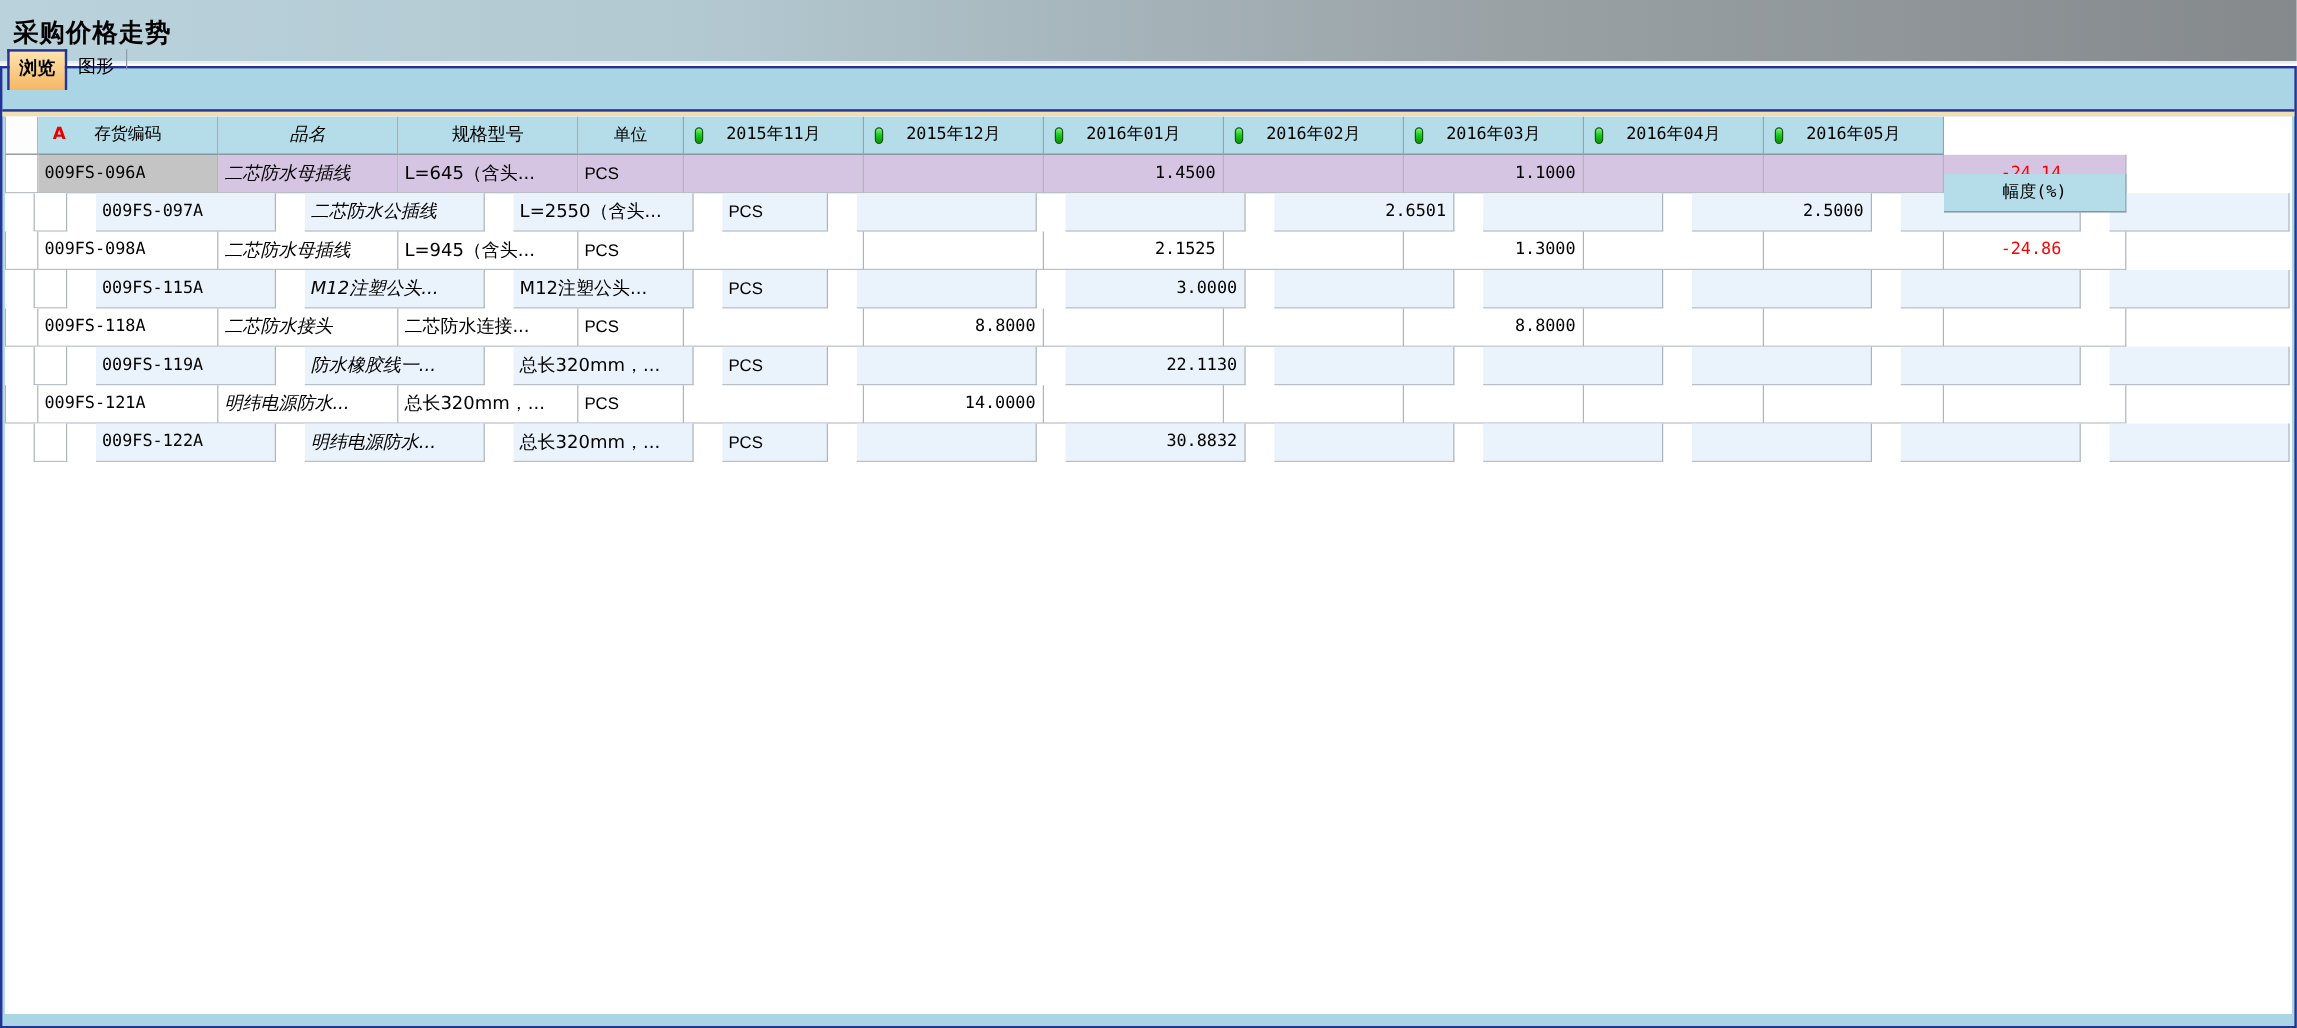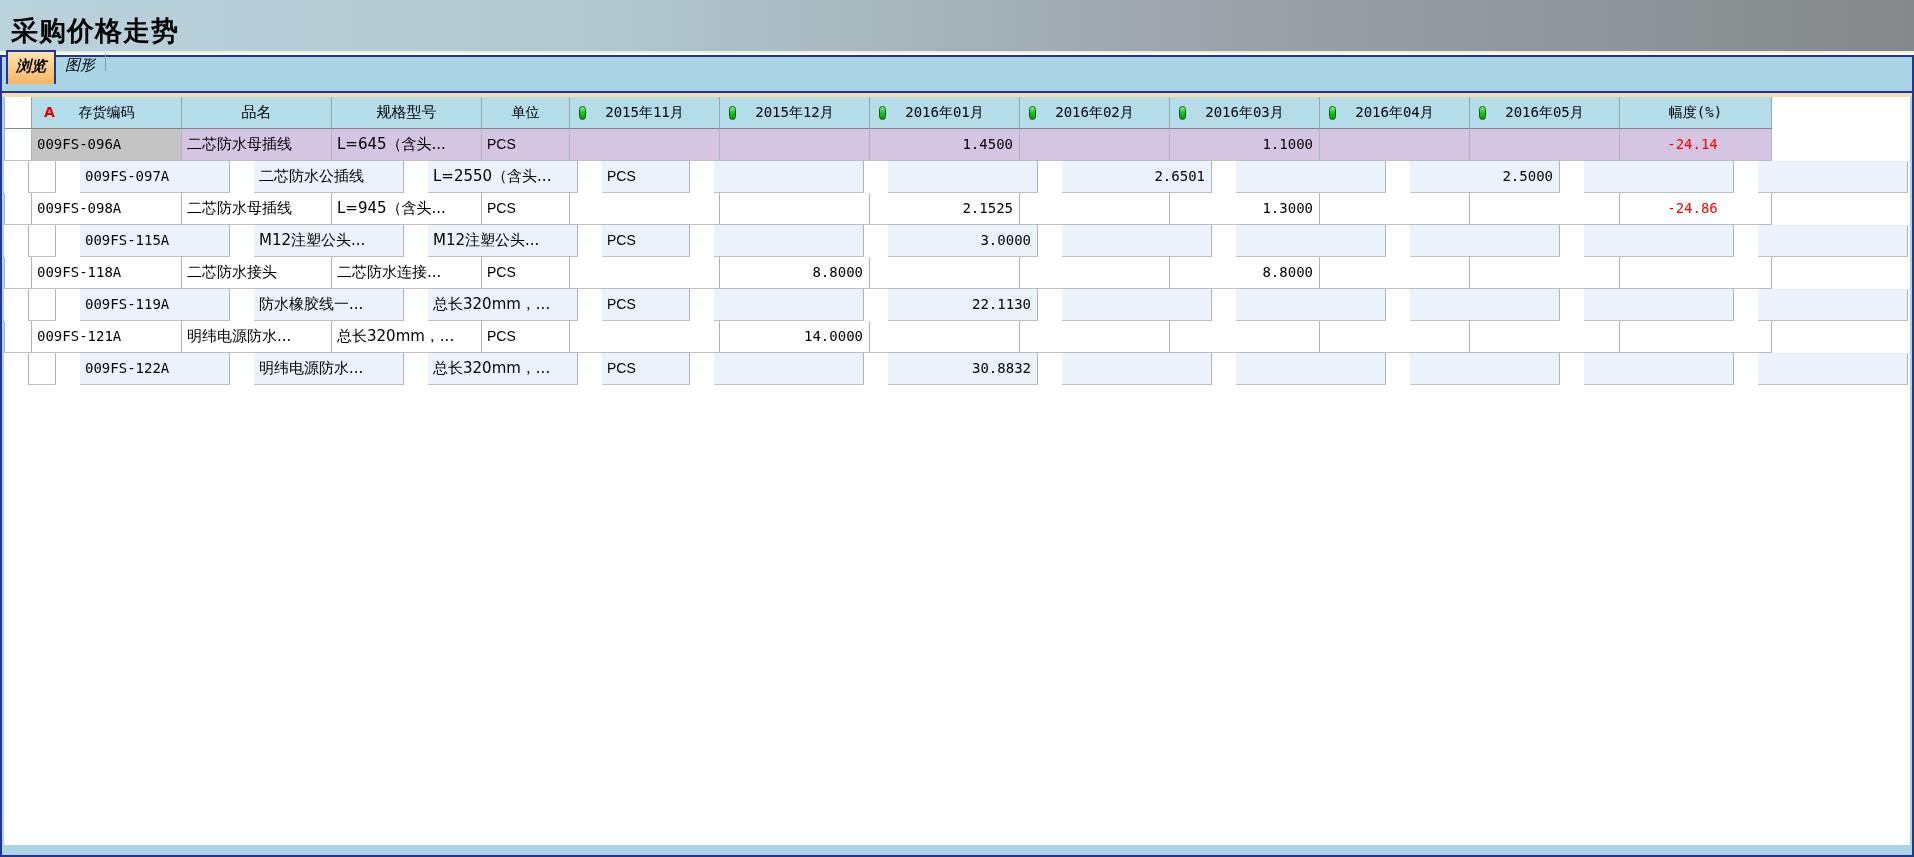--- a/index.html
+++ b/index.html
@@ -6,32 +6,32 @@
   html,body { width:1914px; height:857px; overflow:hidden; background:#fff;
               font-family:"DejaVu Sans", sans-serif; }
 
   
   .titlebar {
     height:53px; width:100%;
     background:linear-gradient(90deg, var(--ttl-l) 0%, #b3c9d2 30%, #9aa2a6 65%, var(--ttl-r) 100%);
     border-bottom:2px solid #e6ecef;
   }
   .titlebar h1 {
-    font-size:27px; font-weight:bold; color:#000; padding:13px 0 0 11px; letter-spacing:1px;
+    font-size:21px; font-weight:bold; color:#000; padding:13px 0 0 11px; letter-spacing:1px;
   }
 
   
   .panel {
     position:absolute; left:0; top:55px; right:0; bottom:0;
     background:var(--panel); border:2px solid var(--navy);
   }
 
   
   .tabstrip { position:relative; height:36px; border-bottom:2px solid var(--navy); }
-  .tabs { position:absolute; left:4px; bottom:-2px; display:flex; align-items:center; height:52px;font-style:italic; }
+  .tabs { position:absolute; left:4px; bottom:-2px; display:flex; align-items:flex-start; height:52px; }
   .tab { font-size:15px; color:#000; padding:5px 9px 6px 9px; cursor:default; position:relative; }
   .tab.active {
     font-weight:bold;
     background:linear-gradient(180deg, var(--tab-top) 0%, var(--tab-bot) 100%);
     border:2px solid var(--navy); border-bottom:none;
     z-index:3; padding:5px 8px 8px 8px;
   }
   .tab.inactive { padding-bottom:8px; }
   .tab-divider { width:1px; height:17px; background:#8a9aa8; margin:0 2px 9px 1px; }
 
@@ -44,35 +44,35 @@
   }
   .grid { position:absolute; top:0; left:0; }
   .grow { display:flex; height:32px; }
   .cell {
     height:32px; font-size:15px; line-height:31px; color:#000;
     border-right:1px solid #aeb4bb; border-bottom:1px solid #b9bfc5;
     overflow:hidden; white-space:nowrap; padding-left:5px;
   }
   .c-rowhdr { width:28px; background:#fff; border-left:1px solid #aeb4bb; padding:0; }
   .c-code   { width:150px; font-family:"DejaVu Sans Mono", monospace; font-size:14px; }
-  .c-name   { width:150px; }
+  .c-name   { width:150px;font-style:italic; }
   .c-spec   { width:150px; }
   .c-unit   { width:88px;  font-family:Liberation Sans, sans-serif; font-size:14px; }
   .c-month  { width:150px; text-align:right; padding:0 6px 0 0;
               font-family:"DejaVu Sans Mono", monospace; font-size:14px; }
   .c-change { width:152px; text-align:center; padding:0 6px 0 0; color:var(--neg);
               font-family:"DejaVu Sans Mono", monospace; font-size:14px; }
 
   
   .grow.hdr .cell {
     background:var(--hdrbg); text-align:center; padding:0; position:relative;
     border-right:1px solid #98a4ac; border-bottom:1px solid #7e868d;
   }
   .grow.hdr .c-rowhdr { background:#fdfdfd; }
-  .grow.hdr .c-change { color:#000; }
+  .grow.hdr .c-change { color:#000;margin-top:48px; }
   .sort-a {
     position:absolute; left:12px; top:0; color:#e80000; font-weight:bold;
     font-size:14px; font-family:"DejaVu Sans", sans-serif;
   }
   .greenpill {
     position:absolute; left:9px; top:9px; width:7px; height:14px; border-radius:4px;
     background:linear-gradient(180deg,#8cf08c 0%, #1ecb1e 45%, #079307 100%);
     border:1px solid #0a5c0a;
   }
 

